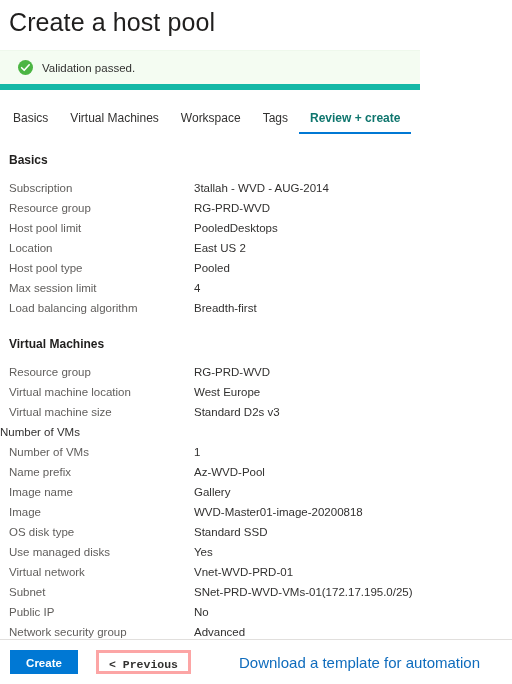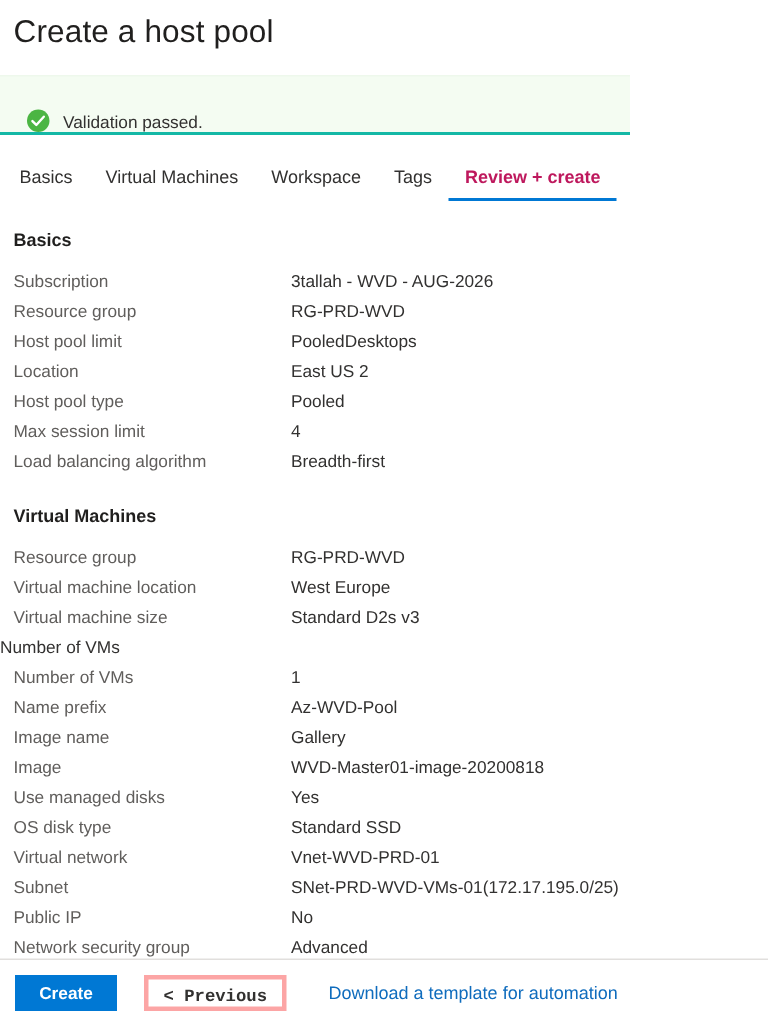--- a/index.html
+++ b/index.html
@@ -11,41 +11,41 @@
     height: 684px;
     background: #ffffff;
     font-family: "Liberation Sans", sans-serif;
     color: #323130;
     overflow: hidden;
     position: relative;
   }
 
   
   .page-title {
-    font-size: 21px;
+    font-size: 25px;
     font-weight: 400;
     color: #201f1e;
     padding: 9px 0 0 9px;
     letter-spacing: 0.1px;
     line-height: 26px;
   }
 
   
   .banner {
     position: absolute;
     top: 50px;
     left: 0;
     width: 420px;
     height: 40px;
     background: #f4fcf2;
     border-top: 1px solid #eef8ec;
-    border-bottom: 2px solid #14b8a6;
+    border-bottom: 6px solid #14b8a6;
     box-sizing: border-box;
     display: flex;
-    align-items: flex-end;
+    align-items: center;
   }
   .banner-icon {
     width: 15px;
     height: 15px;
     border-radius: 50%;
     background: #4bb543;
     margin-left: 18px;
     margin-right: 9px;
     flex: 0 0 auto;
     position: relative;
@@ -74,21 +74,21 @@
     padding: 0 11px 6px 11px;
     cursor: pointer;
     border-bottom: 2px solid transparent;
     white-space: nowrap;
     line-height: 16px;
   }
   .tab:first-child { padding-left: 4px; }
   .tab.active {
     font-weight: bold;
     border-bottom: 2px solid #0078d4;
-    color: #be185d;
+    color: #0f766e;
   }
 
   
   .content {
     position: absolute;
     top: 152px;
     left: 0;
     width: 512px;
   }
   .section { margin-bottom: 18px; }
@@ -152,22 +152,23 @@
   }
   .btn-secondary {
     background: #ffffff;
     color: #323130;
     border: 3px solid #fca5a5;
     margin-left: 18px;
     min-width: 84px;
     font-family: Liberation Mono, monospace;
   }
   .footer-link {
-    font-size: 12px;
+    font-size: 15px;
     color: #0f6cbd;
+    margin-left: 20px;
     cursor: pointer;
     text-decoration: none;
     padding-left: 28px;
   }
 </style>
 </head>
 <body>
 
 <div class="page-title">Create a host pool</div>
 
@@ -188,21 +189,21 @@
   <div class="tab active">Review + create</div>
 </div>
 
 <div class="content">
 
   <div class="section">
     <div class="section-title">Basics</div>
 
     <div class="row">
       <div class="row-label">Subscription</div>
-      <div class="row-value">3tallah - WVD - AUG-2026</div>
+      <div class="row-value">3tallah - WVD - AUG-2014</div>
     </div>
     <div class="row">
       <div class="row-label">Resource group</div>
       <div class="row-value">RG-PRD-WVD</div>
     </div>
     <div class="row">
       <div class="row-label">Host pool limit</div>
       <div class="row-value">PooledDesktops</div>
     </div>
     <div class="row">
@@ -251,26 +252,26 @@
     </div>
     <div class="row">
       <div class="row-label">Image name</div>
       <div class="row-value">Gallery</div>
     </div>
     <div class="row">
       <div class="row-label">Image</div>
       <div class="row-value">WVD-Master01-image-20200818</div>
     </div>
     <div class="row">
+      <div class="row-label">OS disk type</div>
+      <div class="row-value">Standard SSD</div>
+    </div>
+    <div class="row">
       <div class="row-label">Use managed disks</div>
       <div class="row-value">Yes</div>
-    </div>
-    <div class="row">
-      <div class="row-label">OS disk type</div>
-      <div class="row-value">Standard SSD</div>
     </div>
     <div class="row">
       <div class="row-label">Virtual network</div>
       <div class="row-value">Vnet-WVD-PRD-01</div>
     </div>
     <div class="row">
       <div class="row-label">Subnet</div>
       <div class="row-value">SNet-PRD-WVD-VMs-01(172.17.195.0/25)</div>
     </div>
     <div class="row">

